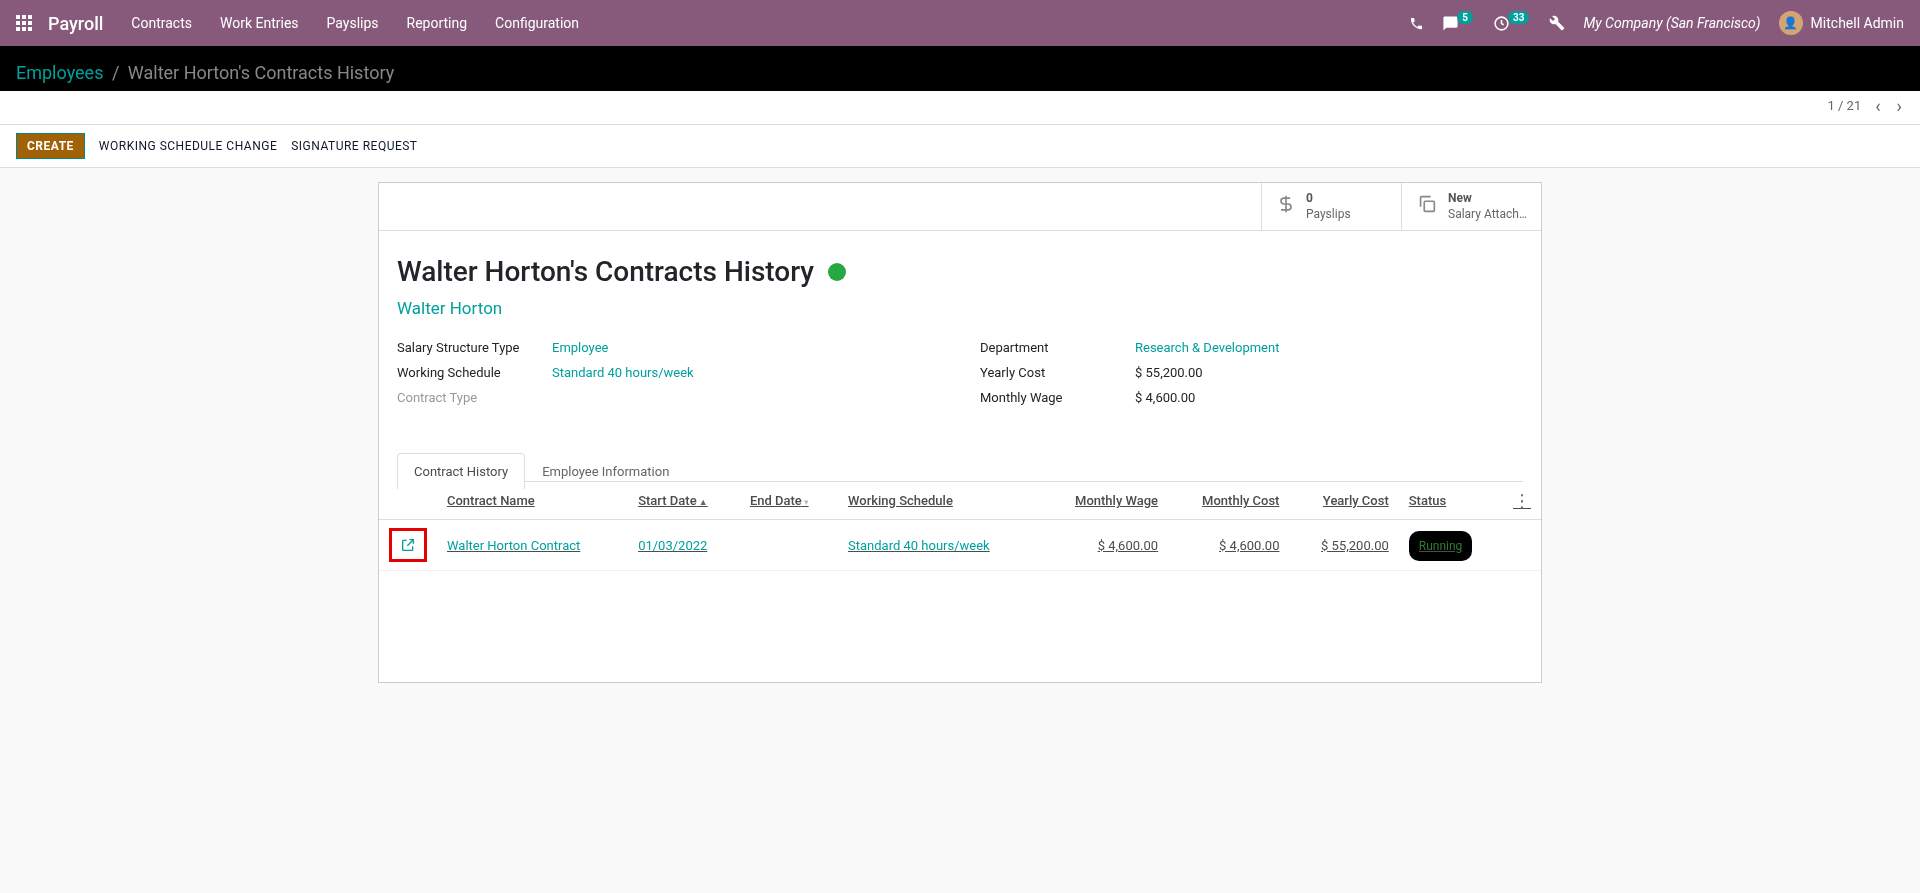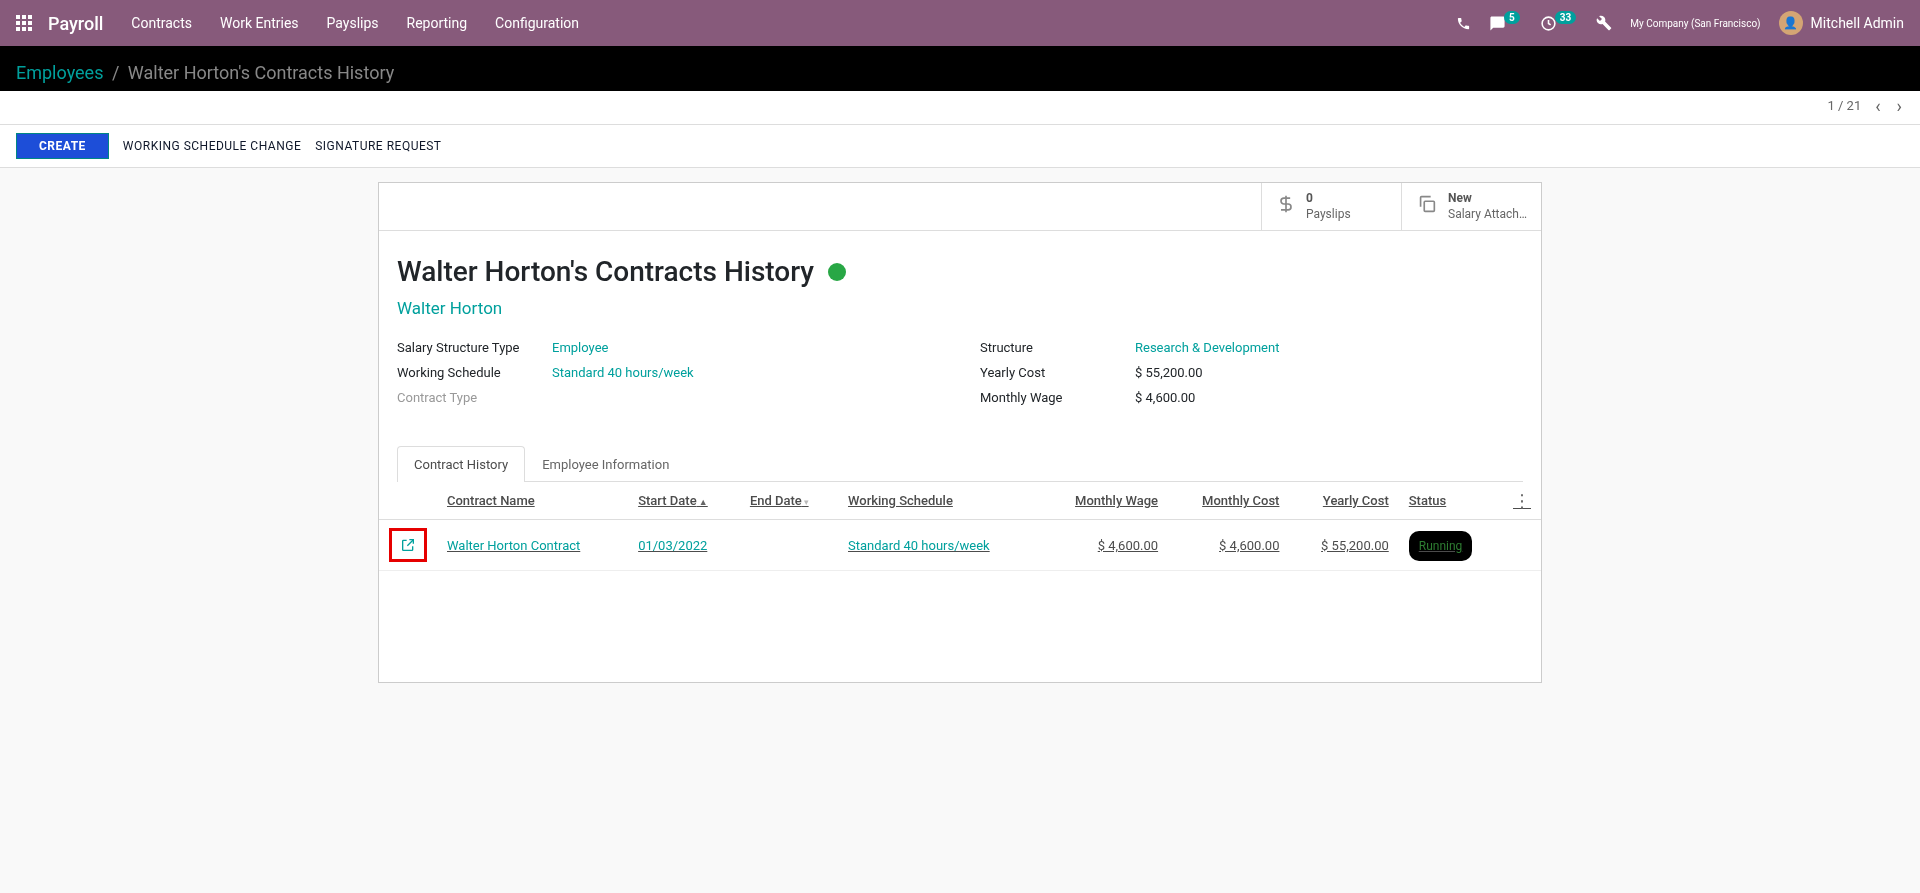--- a/index.html
+++ b/index.html
@@ -8,39 +8,39 @@
 
 .top-nav { background:#875a7b; height:46px; display:flex; align-items:center; padding:0 16px; color:#fff; }
 .apps-icon { display:grid; grid-template-columns:repeat(3,4px); grid-template-rows:repeat(3,4px); gap:2px; margin-right:16px; cursor:pointer; }
 .apps-icon span { background:#fff; width:4px; height:4px; }
 .app-name { font-size:18px; font-weight:500; margin-right:28px; }
 .nav-menu { display:flex; gap:28px; flex:1; }
 .nav-menu a { color:#fff; font-size:14px; cursor:pointer; }
 .nav-right { display:flex; align-items:center; gap:18px; }
 .icon-btn { color:#fff; font-size:16px; cursor:pointer; position:relative; display:flex; align-items:center; }
 .badge { background:#00a09d; color:#fff; border-radius:10px; padding:1px 5px; font-size:10px; font-weight:bold; position:relative; top:-6px; left:-2px; }
-.company { font-size:10px; cursor:pointer; }
+.company { font-size:14px; cursor:pointer;font-style:italic; }
 .user { display:flex; align-items:center; gap:8px; font-size:14px; cursor:pointer; }
 .avatar { width:24px; height:24px; border-radius:50%; background:#d4a574; display:flex; align-items:center; justify-content:center; font-size:12px; }
 
 
 .crumb-row { background:#000000; padding:16px 16px 8px; }
 .crumb { font-size:18px; }
 .crumb a { color:#00a09d; cursor:pointer; }
 .crumb .sep { color:#888; margin:0 4px; }
 .crumb .current { color:#888; }
 
 
 .pager-row { background:#fff; display:flex; justify-content:flex-end; align-items:center; padding:4px 16px 8px; gap:12px; }
 .pager-text { font-size:13px; color:#666; }
 .pager-btn { font-size:18px; color:#666; cursor:pointer; padding:0 2px; }
 
 
 .action-bar { background:#fff; border-top:1px solid #ddd; border-bottom:1px solid #ddd; padding:8px 16px; display:flex; gap:14px; align-items:center; }
-.btn-create { background:#1d4ed8; color:#fff; border:1px solid #008784; padding:5px 22px; font-size:12px; font-weight:bold; cursor:pointer; letter-spacing:0.5px; }
+.btn-create { background:#a16207; color:#fff; border:1px solid #008784; padding:5px 10px; font-size:12px; font-weight:bold; cursor:pointer; letter-spacing:0.5px; }
 .btn-link { color:#0f172a; font-size:12px; font-weight:normal; cursor:pointer; letter-spacing:0.5px; }
 
 
 .sheet-wrap { display:flex; justify-content:center; padding:14px 0; }
 .sheet { width:1164px; background:#fff; border:1px solid #ccc; }
 
 .stat-bar { display:flex; justify-content:flex-end; border-bottom:1px solid #ddd; }
 .stat-btn { border-left:1px solid #ddd; padding:8px 14px; display:flex; align-items:center; gap:10px; min-width:140px; cursor:pointer; color:#666; }
 .stat-icon { font-size:22px; color:#888; }
 .stat-text { display:flex; flex-direction:column; font-size:12px; line-height:1.3; }
@@ -55,21 +55,21 @@
 .fields { display:flex; gap:40px; margin-bottom:30px; }
 .col { flex:1; }
 .field { display:flex; margin-bottom:10px; font-size:13px; }
 .field .lbl { width:155px; color:#212529; font-weight:400; }
 .field .lbl.muted { color:#999; }
 .field .val { color:#212529; }
 .field .val.link { color:#00a09d; cursor:pointer; }
 
 
 .tabs { display:flex; border-bottom:1px solid #ddd; margin:0 18px; }
-.tab { padding:10px 16px; border:1px solid transparent; border-bottom:none; cursor:pointer; color:#666; font-size:13px; position:relative; top:1px; }
+.tab { padding:10px 16px; border:1px solid transparent; border-bottom:none; cursor:pointer; color:#666; font-size:13px; position:relative; top:8px; }
 .tab.active { border-color:#ddd; background:#fff; color:#4c4c4c; border-radius:4px 4px 0 0; }
 
 
 .tbl { width:100%; border-collapse:collapse;text-decoration:underline; }
 .tbl th { text-align:left; padding:8px 10px; font-size:13px; font-weight:500; color:#4c4c4c; border-bottom:1px solid #ddd; }
 .tbl th.num, .tbl td.num { text-align:right; }
 .tbl td { padding:8px 10px; font-size:13px; border-bottom:1px solid #eee; }
 .tbl .link { color:#00a09d; cursor:pointer; }
 .status-pill { background:#000000; color:#2e7d32; padding:8px 10px; border-radius:10px; font-size:12px; }
 .sort-asc::after { content:" ▲"; font-size:9px; color:#666; }
@@ -203,21 +203,21 @@
             <div class="lbl">Working Schedule</div>
             <div class="val link">Standard 40 hours/week</div>
           </div>
           <div class="field">
             <div class="lbl muted">Contract Type</div>
             <div class="val"></div>
           </div>
         </div>
         <div class="col">
           <div class="field">
-            <div class="lbl">Structure</div>
+            <div class="lbl">Department</div>
             <div class="val link">Research &amp; Development</div>
           </div>
           <div class="field">
             <div class="lbl">Yearly Cost</div>
             <div class="val">$ 55,200.00</div>
           </div>
           <div class="field">
             <div class="lbl">Monthly Wage</div>
             <div class="val">$ 4,600.00</div>
           </div>

